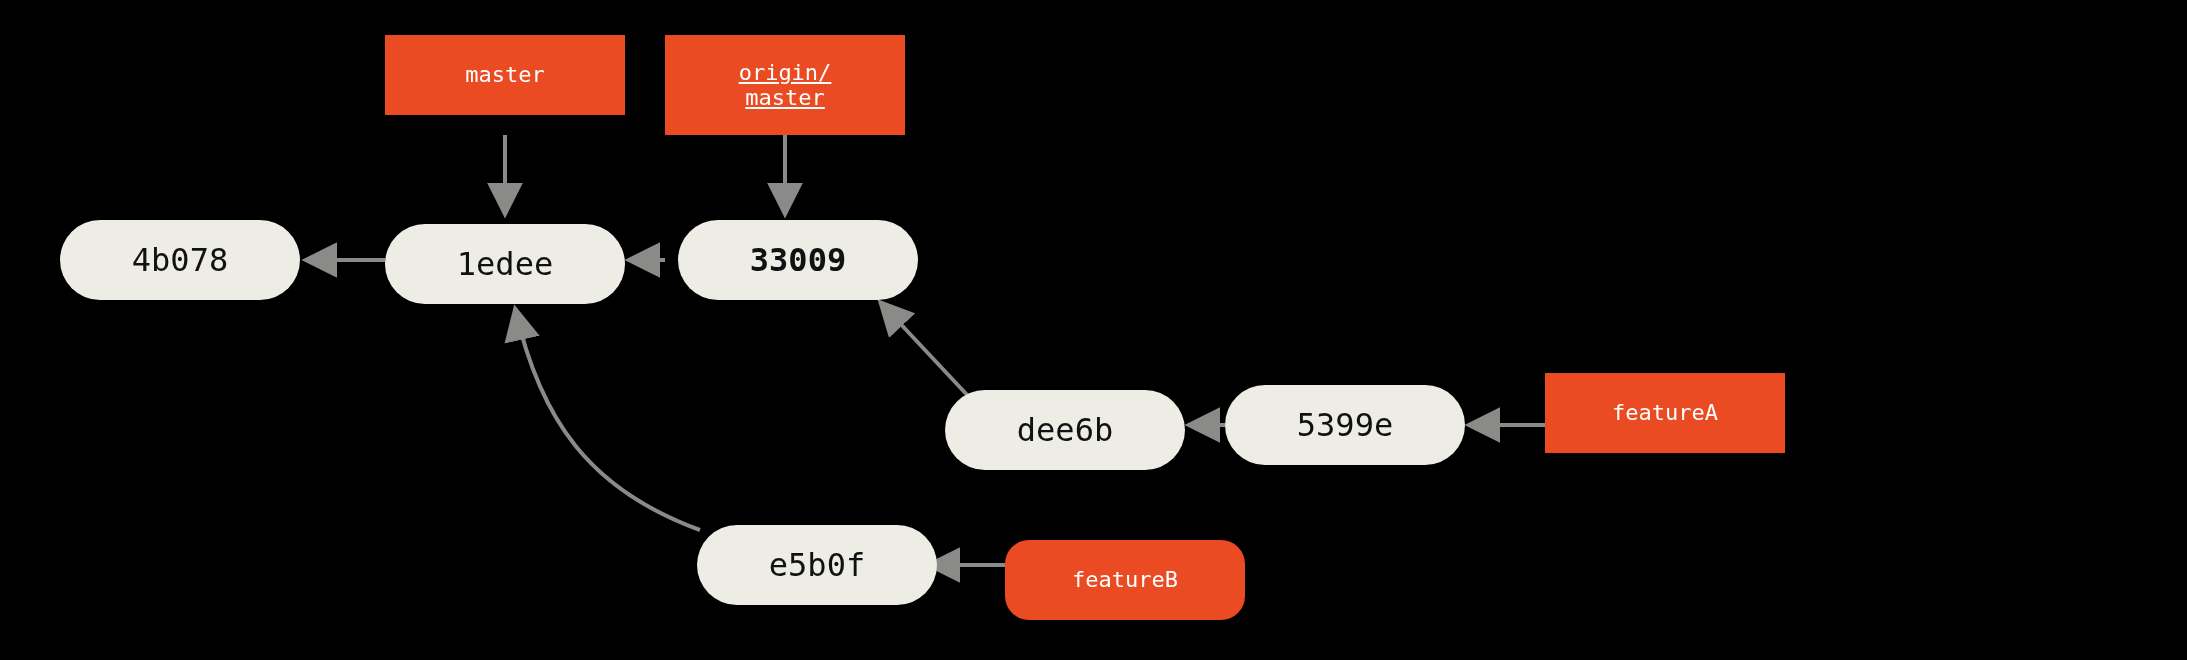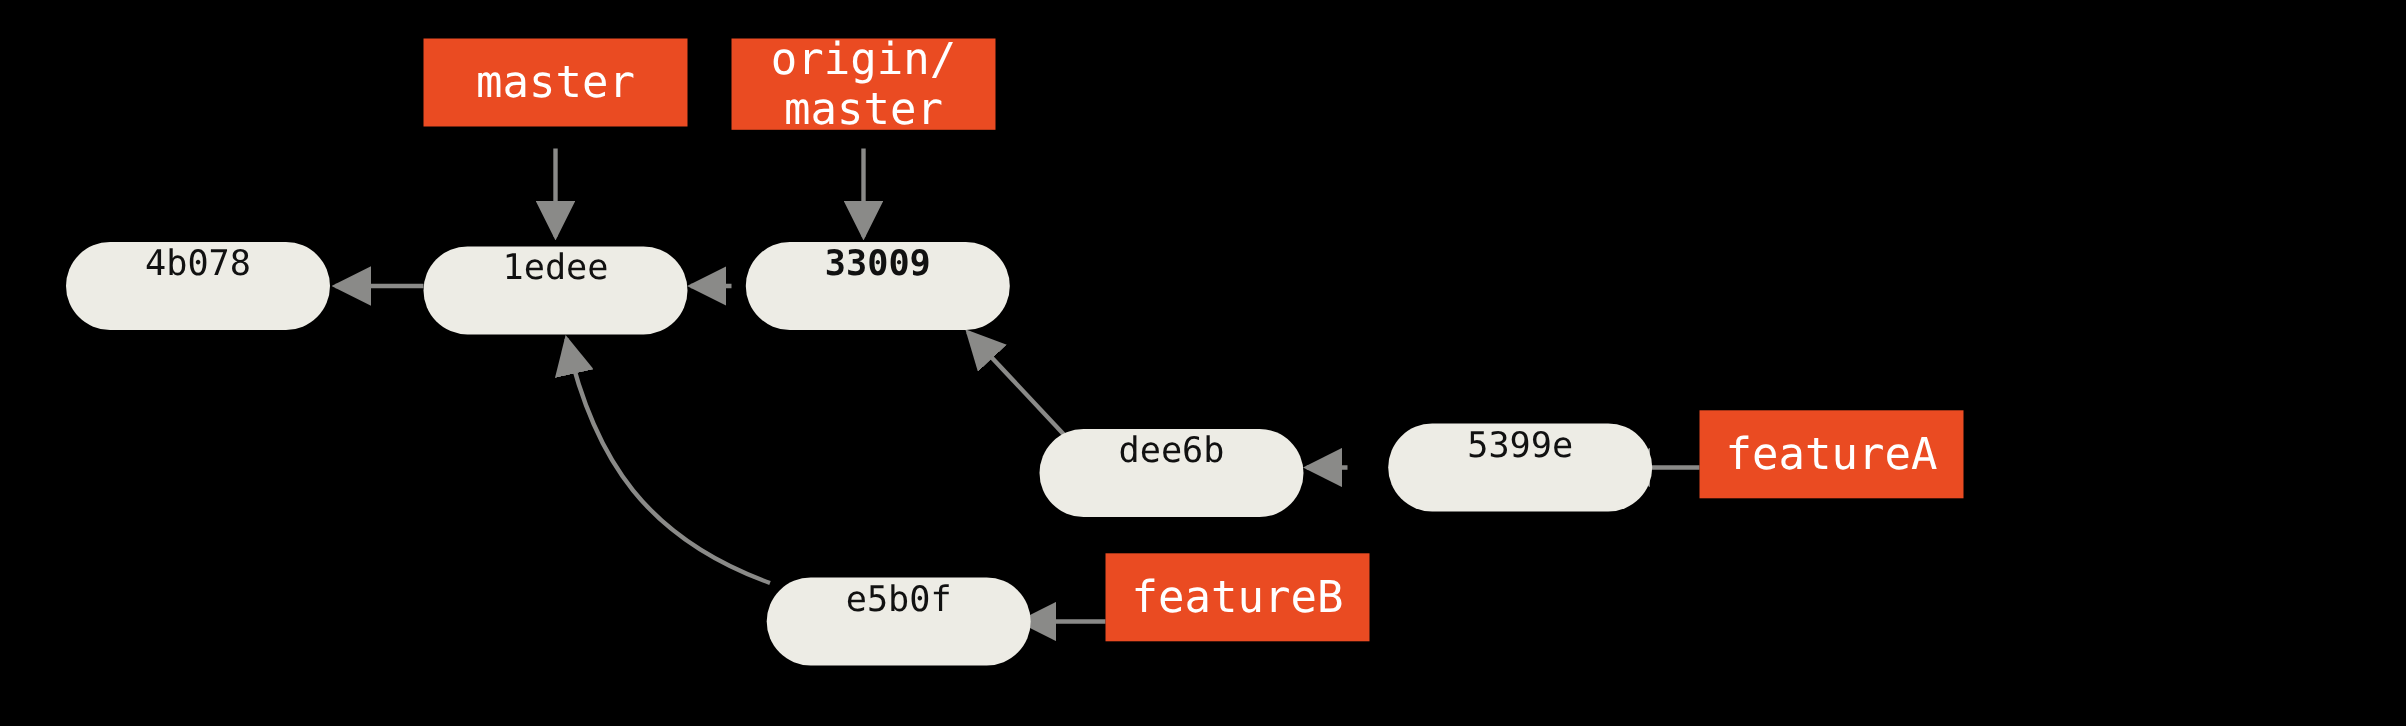--- a/index.html
+++ b/index.html
@@ -23,42 +23,44 @@
   }
   .commit {
     position: absolute;
     width: 240px;
     height: 80px;
     background: #edece5;
     color: #111;
     border-radius: 40px;
     font-size: 32px;
     display: flex;
+    align-items: center;
     justify-content: center;
     box-sizing: border-box;
   }
   .branch {
     position: absolute;
     width: 240px;
     background: #ea4b22;
     color: #fff;
-    font-size: 40px;
+    font-size: 22px;
     display: flex;
     align-items: center;
     justify-content: center;
     text-align: center;
     line-height: 1.15;
     box-sizing: border-box;
     padding: 18px 10px;
   }
   .branch.single {
     height: 80px;
   }
   .branch.double {
-    height: 83px;
+    height: 100px;
+    text-decoration: underline;
   }
 </style>
 </head>
 <body>
 
 <div class="canvas">
 
   <svg class="edges" viewBox="0 0 2187 660">
     <defs>
       <marker id="arrow" viewBox="0 0 10 10" refX="9" refY="5" markerWidth="9" markerHeight="9" orient="auto-start-reverse">
@@ -90,34 +92,34 @@
   </div>
   <div class="commit" style="left:385px; top:224px;">
     <span>1edee</span>
   </div>
   <div class="commit" style="left:678px; top:220px;font-weight:bold;">
     <span>33009</span>
   </div>
   <div class="commit" style="left:945px; top:390px;">
     <span>dee6b</span>
   </div>
-  <div class="commit" style="left:1262px; top:385px;">
+  <div class="commit" style="left:1225px; top:385px;">
     <span>5399e</span>
   </div>
   <div class="commit" style="left:697px; top:525px;">
     <span>e5b0f</span>
   </div>
 
   <div class="branch single" style="left:385px; top:35px;">
     <span>master</span>
   </div>
   <div class="branch double" style="left:665px; top:35px; white-space:pre-line;">
     <span>origin/
 master</span>
   </div>
   <div class="branch single" style="left:1545px; top:373px;">
     <span>featureA</span>
   </div>
-  <div class="branch single" style="left:1005px; top:503px;">
+  <div class="branch single" style="left:1005px; top:540px;border-radius:24px;">
     <span>featureB</span>
   </div>
 
 </div>
 
 </body></html>

